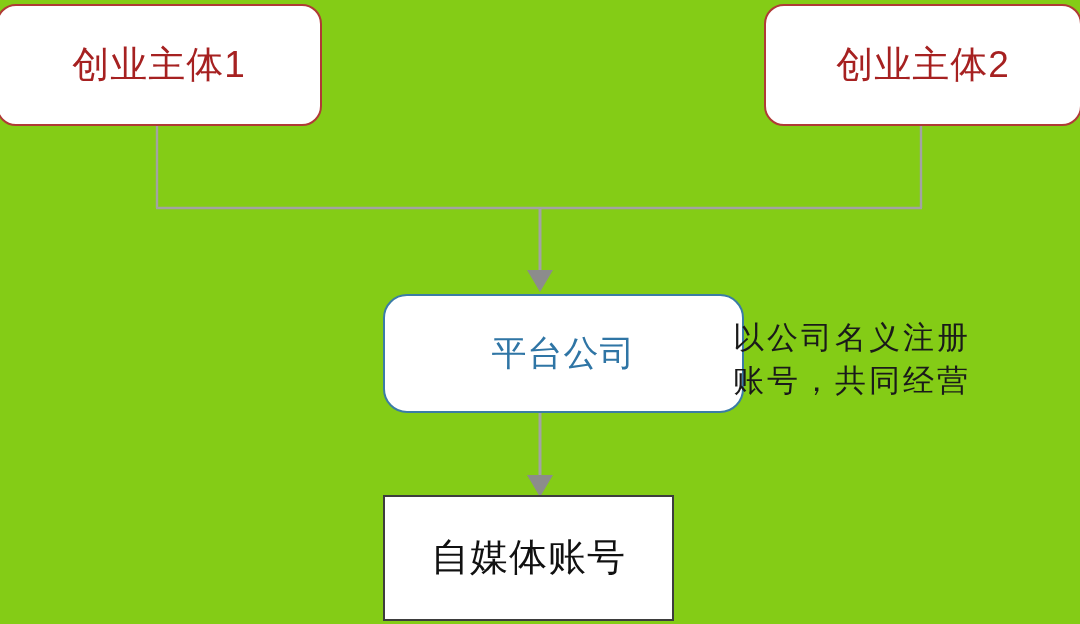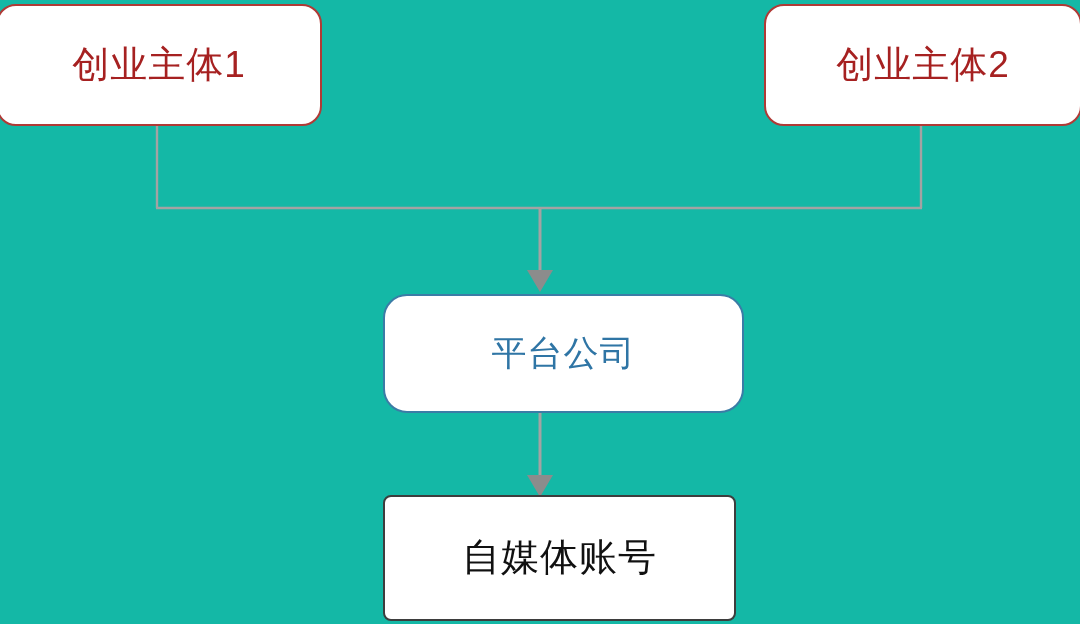--- a/index.html
+++ b/index.html
@@ -7,21 +7,21 @@
     padding: 0;
     background: #ffffff;
   }
   body {
     font-family: "Liberation Sans", "DejaVu Sans", sans-serif;
   }
   #canvas {
     position: relative;
     width: 1080px;
     height: 624px;
-    background: #14b8a6;
+    background: #84cc16;
     overflow: hidden;
   }
   .node {
     position: absolute;
     box-sizing: border-box;
     display: flex;
     align-items: center;
     justify-content: center;
     background: #ffffff;
     text-align: center;
@@ -59,24 +59,24 @@
     border-radius: 24px;
     color: #2f75a5;
     font-size: 35px;
     letter-spacing: 1px;
   }
 
   
   #node-media-account {
     left: 383px;
     top: 495px;
-    width: 353px;
+    width: 291px;
     height: 126px;
     border: 2px solid #3d3d3d;
-    border-radius: 8px;
+    border-radius: 0;
     color: #111111;
     font-size: 38px;
     letter-spacing: 1px;
   }
 
   
   #connectors {
     position: absolute;
     left: 0;
     top: 0;
@@ -130,14 +130,18 @@
   </div>
 
   <div class="node" id="node-platform-company">
     <span>平台公司</span>
   </div>
 
   <div class="node" id="node-media-account">
     <span>自媒体账号</span>
   </div>
 
+  <div id="annotation-note">
+    <span class="note-line">以公司名义注册</span>
+    <span class="note-line">账号，共同经营</span>
+  </div>
 
 </div>
 
 </body></html>

